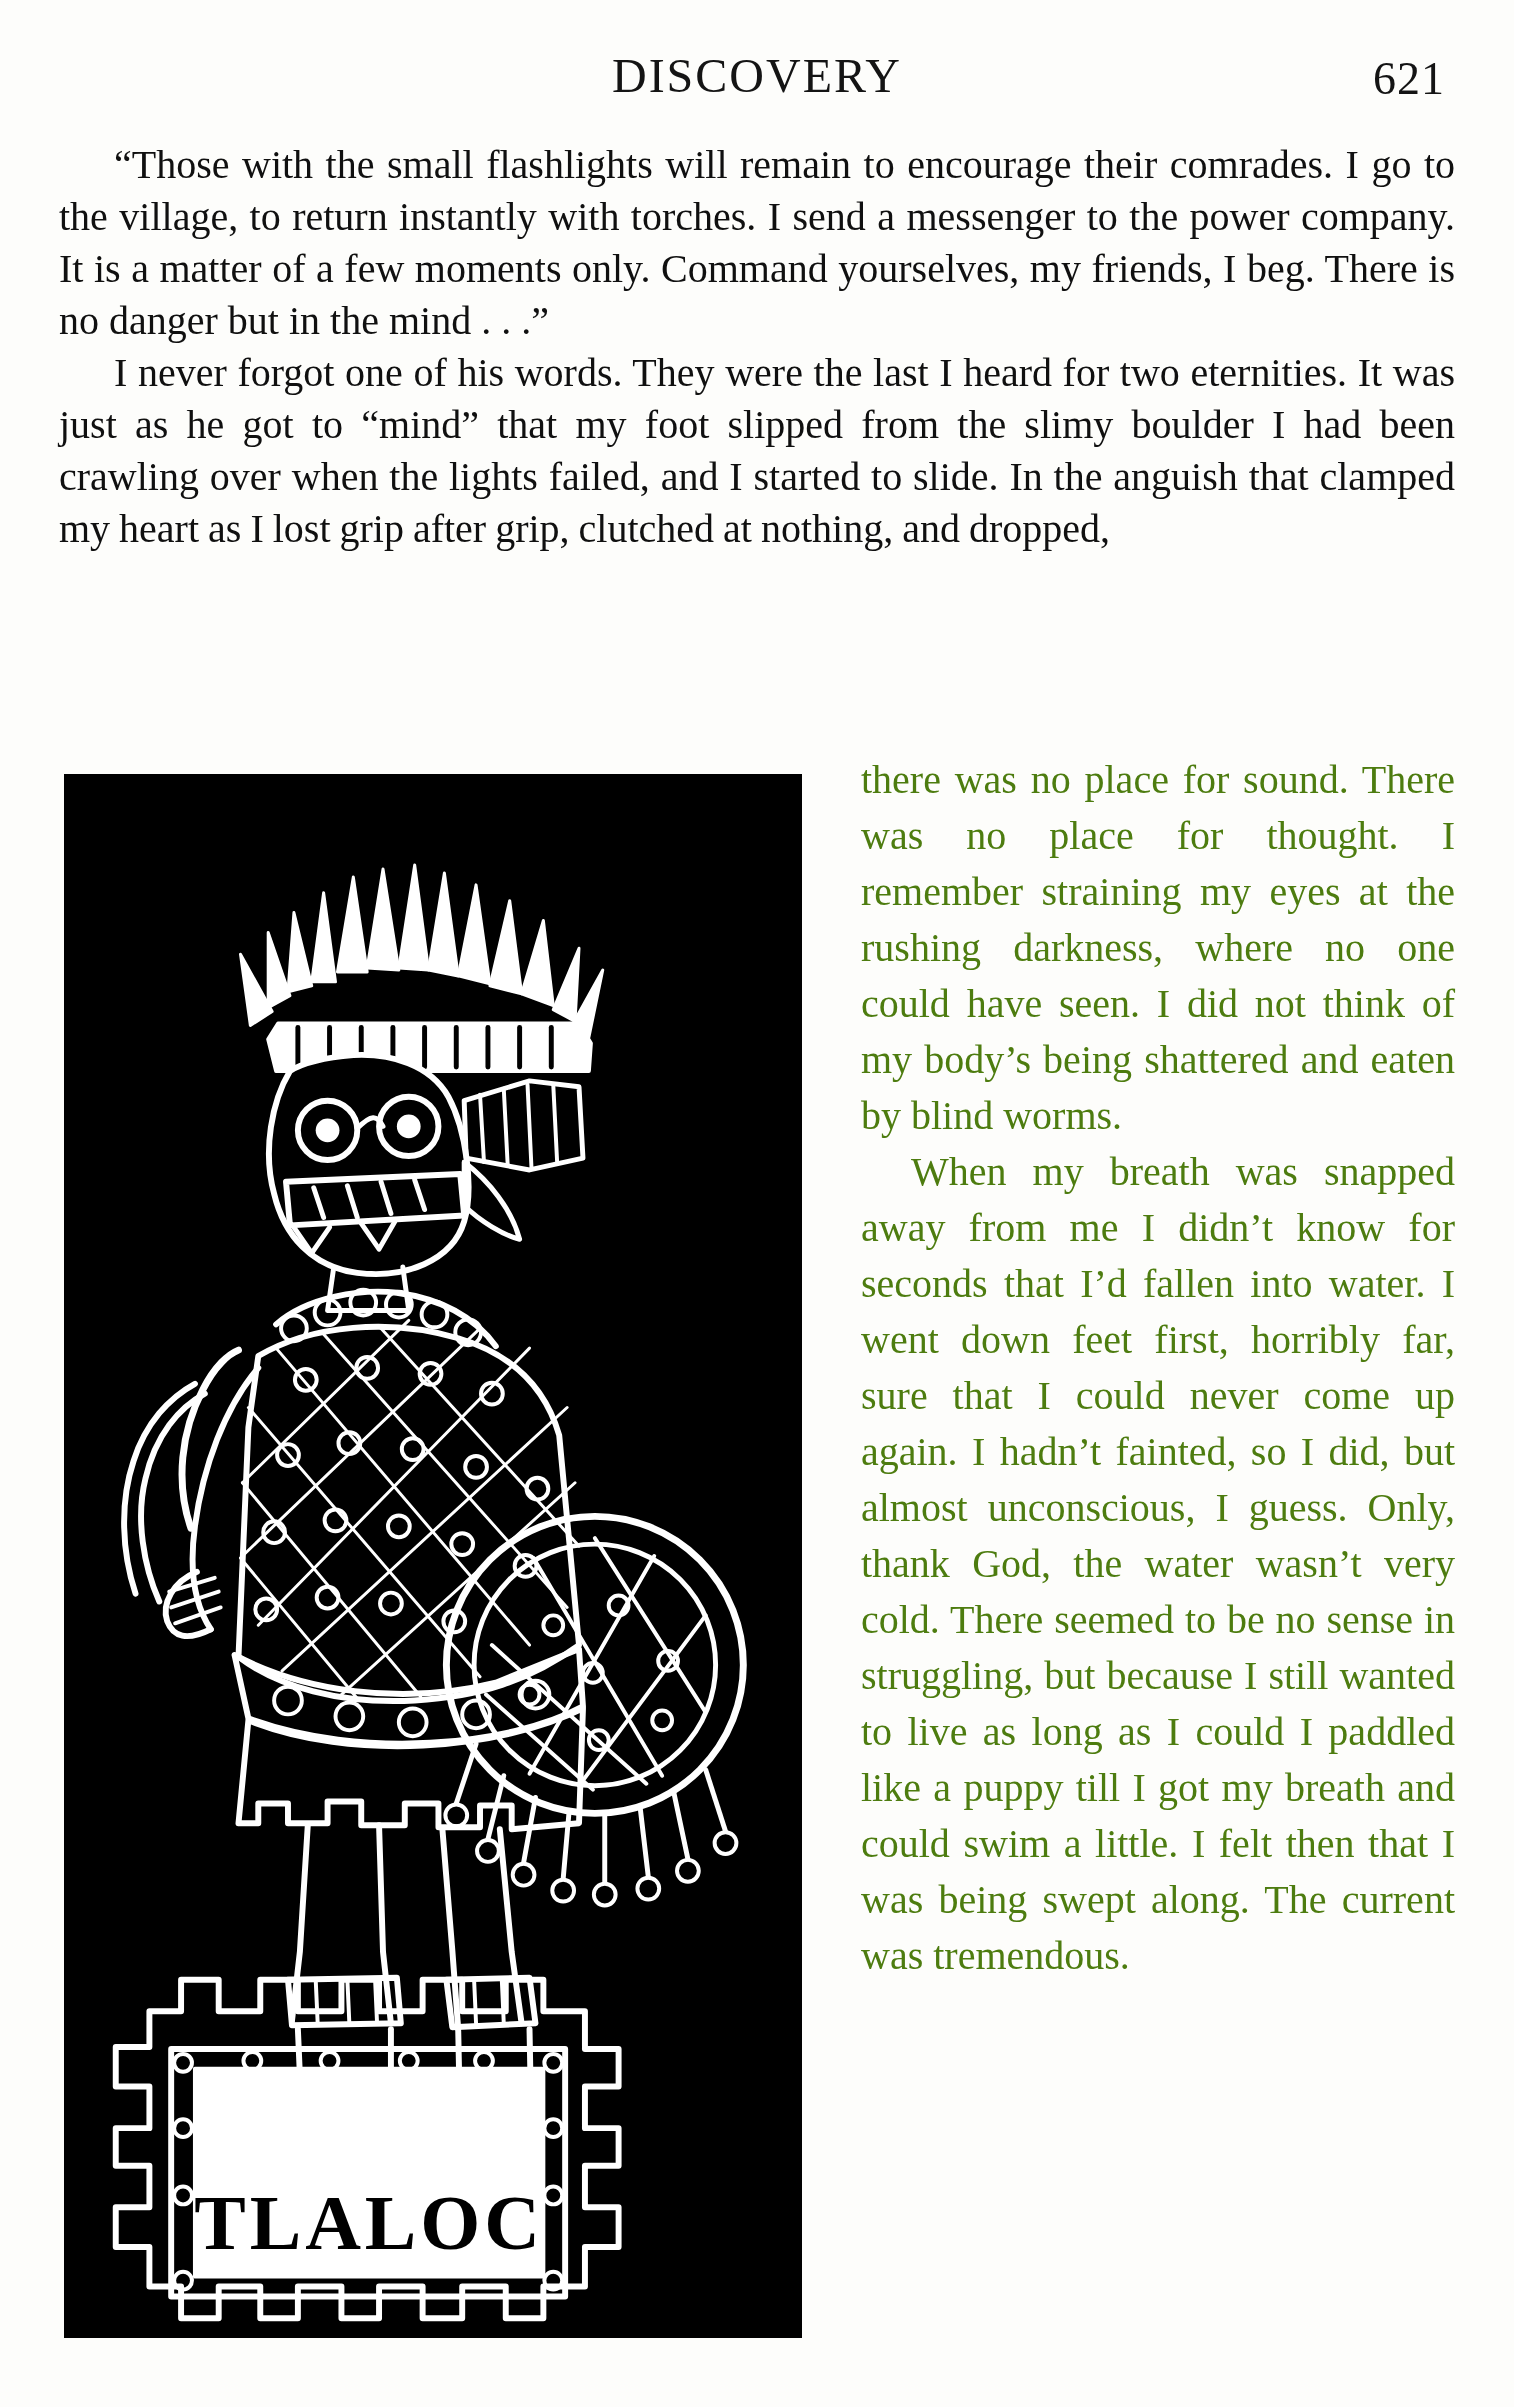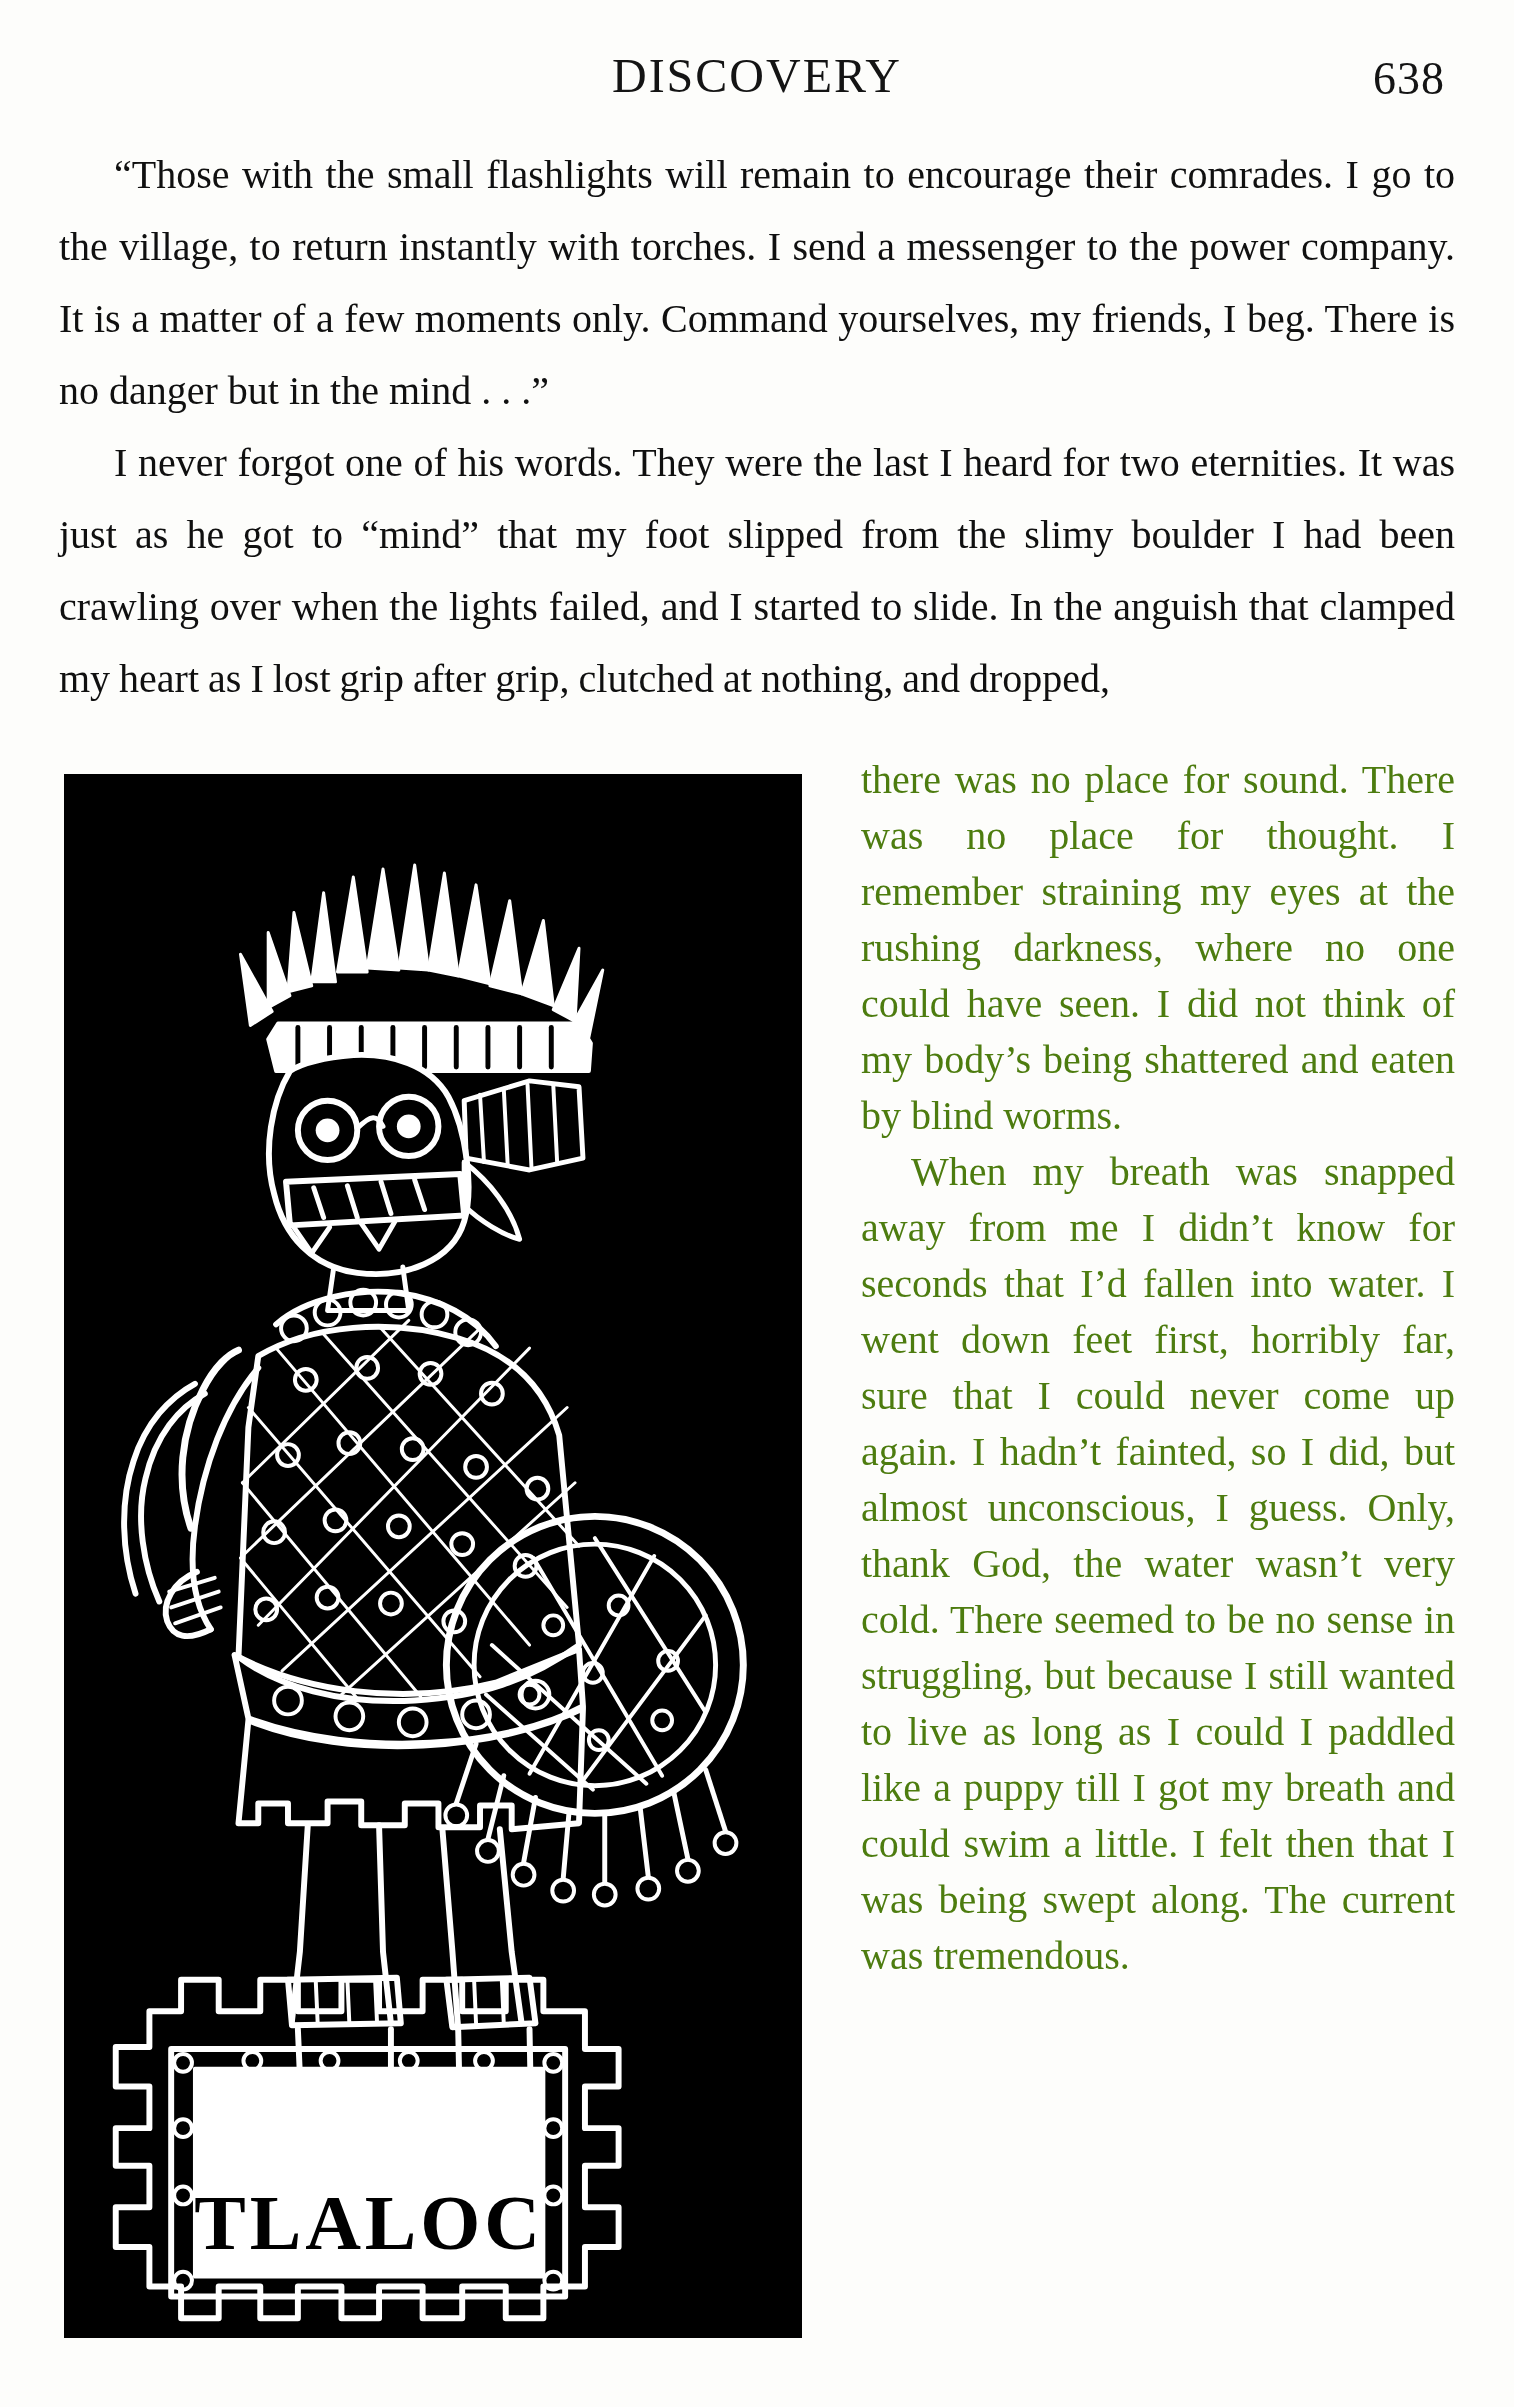--- a/index.html
+++ b/index.html
@@ -51,21 +51,21 @@
     letter-spacing: 1px;
   }
 
   
   .body-block {
     position: absolute;
     left: 59px;
     top: 139px;
     width: 1396px;
     font-size: 40px;
-    line-height: 72px;
+    line-height: 52px;
     text-align: justify;
     text-justify: inter-word;
     color: #101010;
   }
   .body-block p {
     margin: 0;
     text-indent: 55px;
   }
   .body-block p.tight {
     word-spacing: -1px;
@@ -120,21 +120,21 @@
     letter-spacing: 4px;
   }
 </style>
 </head>
 <body>
 
 <div class="page">
 
   <div class="running-head">
     <div class="title">DISCOVERY</div>
-    <div class="folio">638</div>
+    <div class="folio">621</div>
   </div>
 
   <div class="body-block">
     <p>“Those with the small flashlights will remain to encourage their comrades. I go to the village, to return instantly with torches. I send a messenger to the power company. It is a matter of a few moments only. Command yourselves, my friends, I beg. There is no danger but in the mind . . .”</p>
     <p class="tight">I never forgot one of his words. They were the last I heard for two eternities. It was just as he got to “mind” that my foot slipped from the slimy boulder I had been crawling over when the lights failed, and I started to slide. In the anguish that clamped my heart as I lost grip after grip, clutched at nothing, and dropped,</p>
   </div>
 
   <div class="lower">
 
     <div class="illustration">

